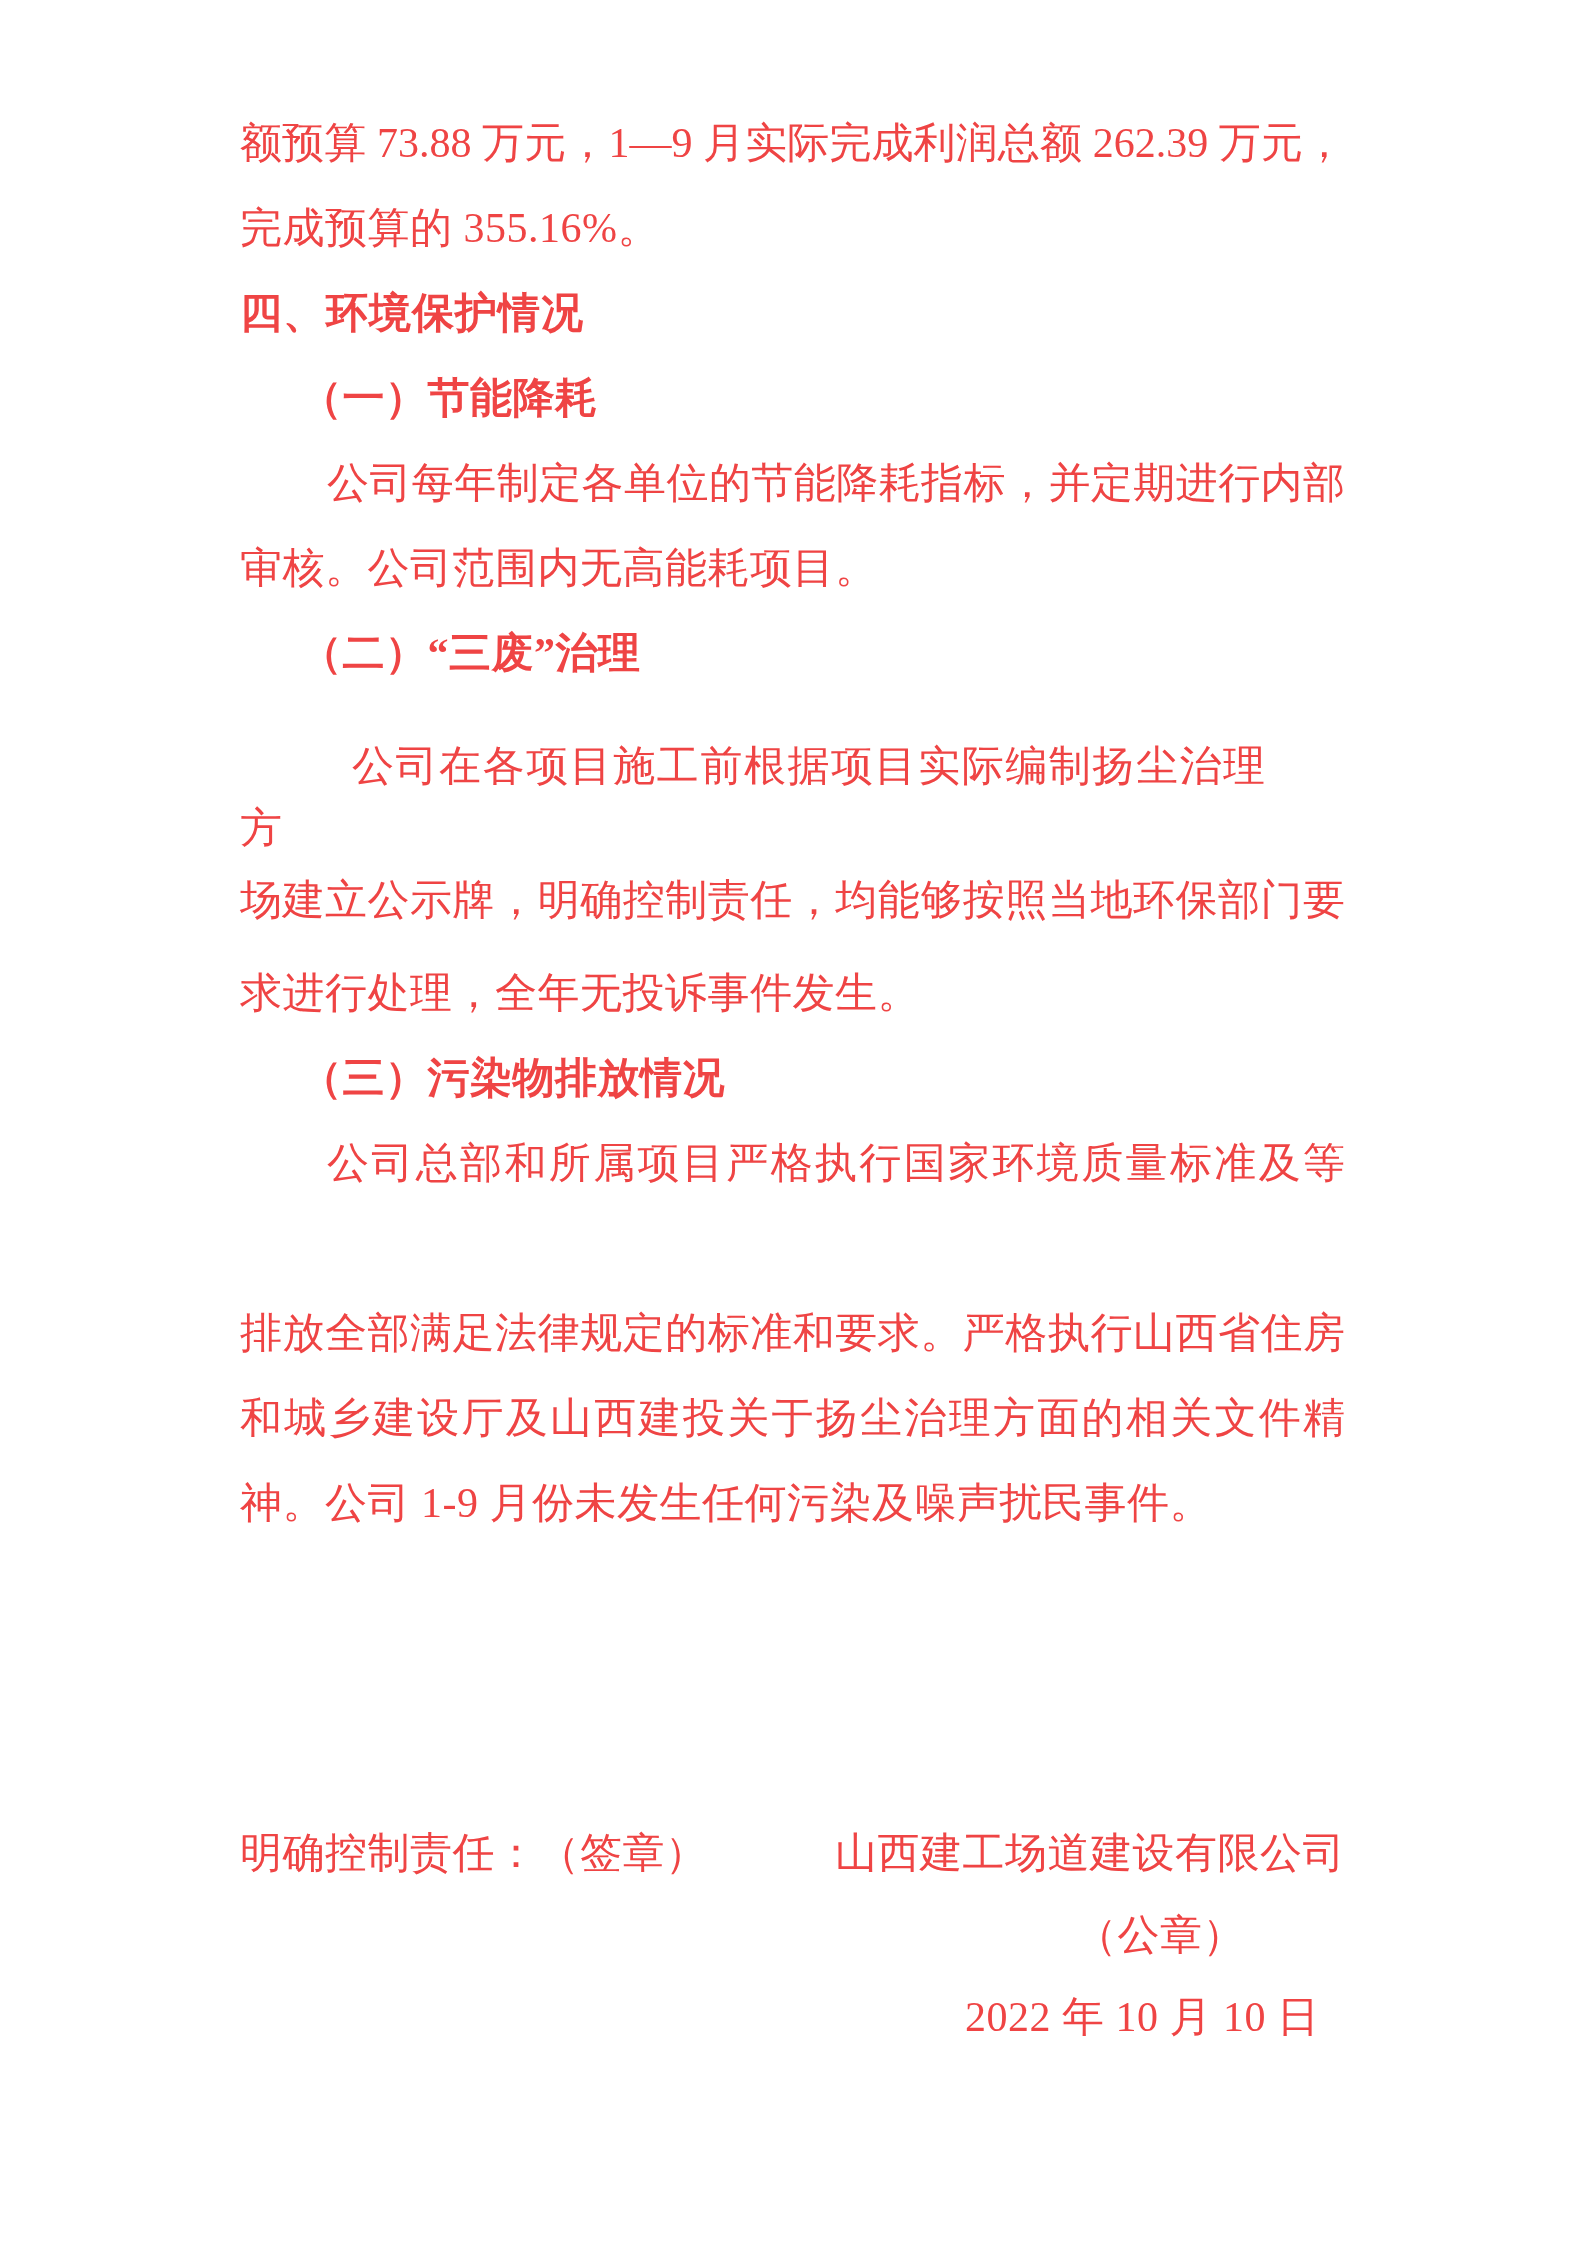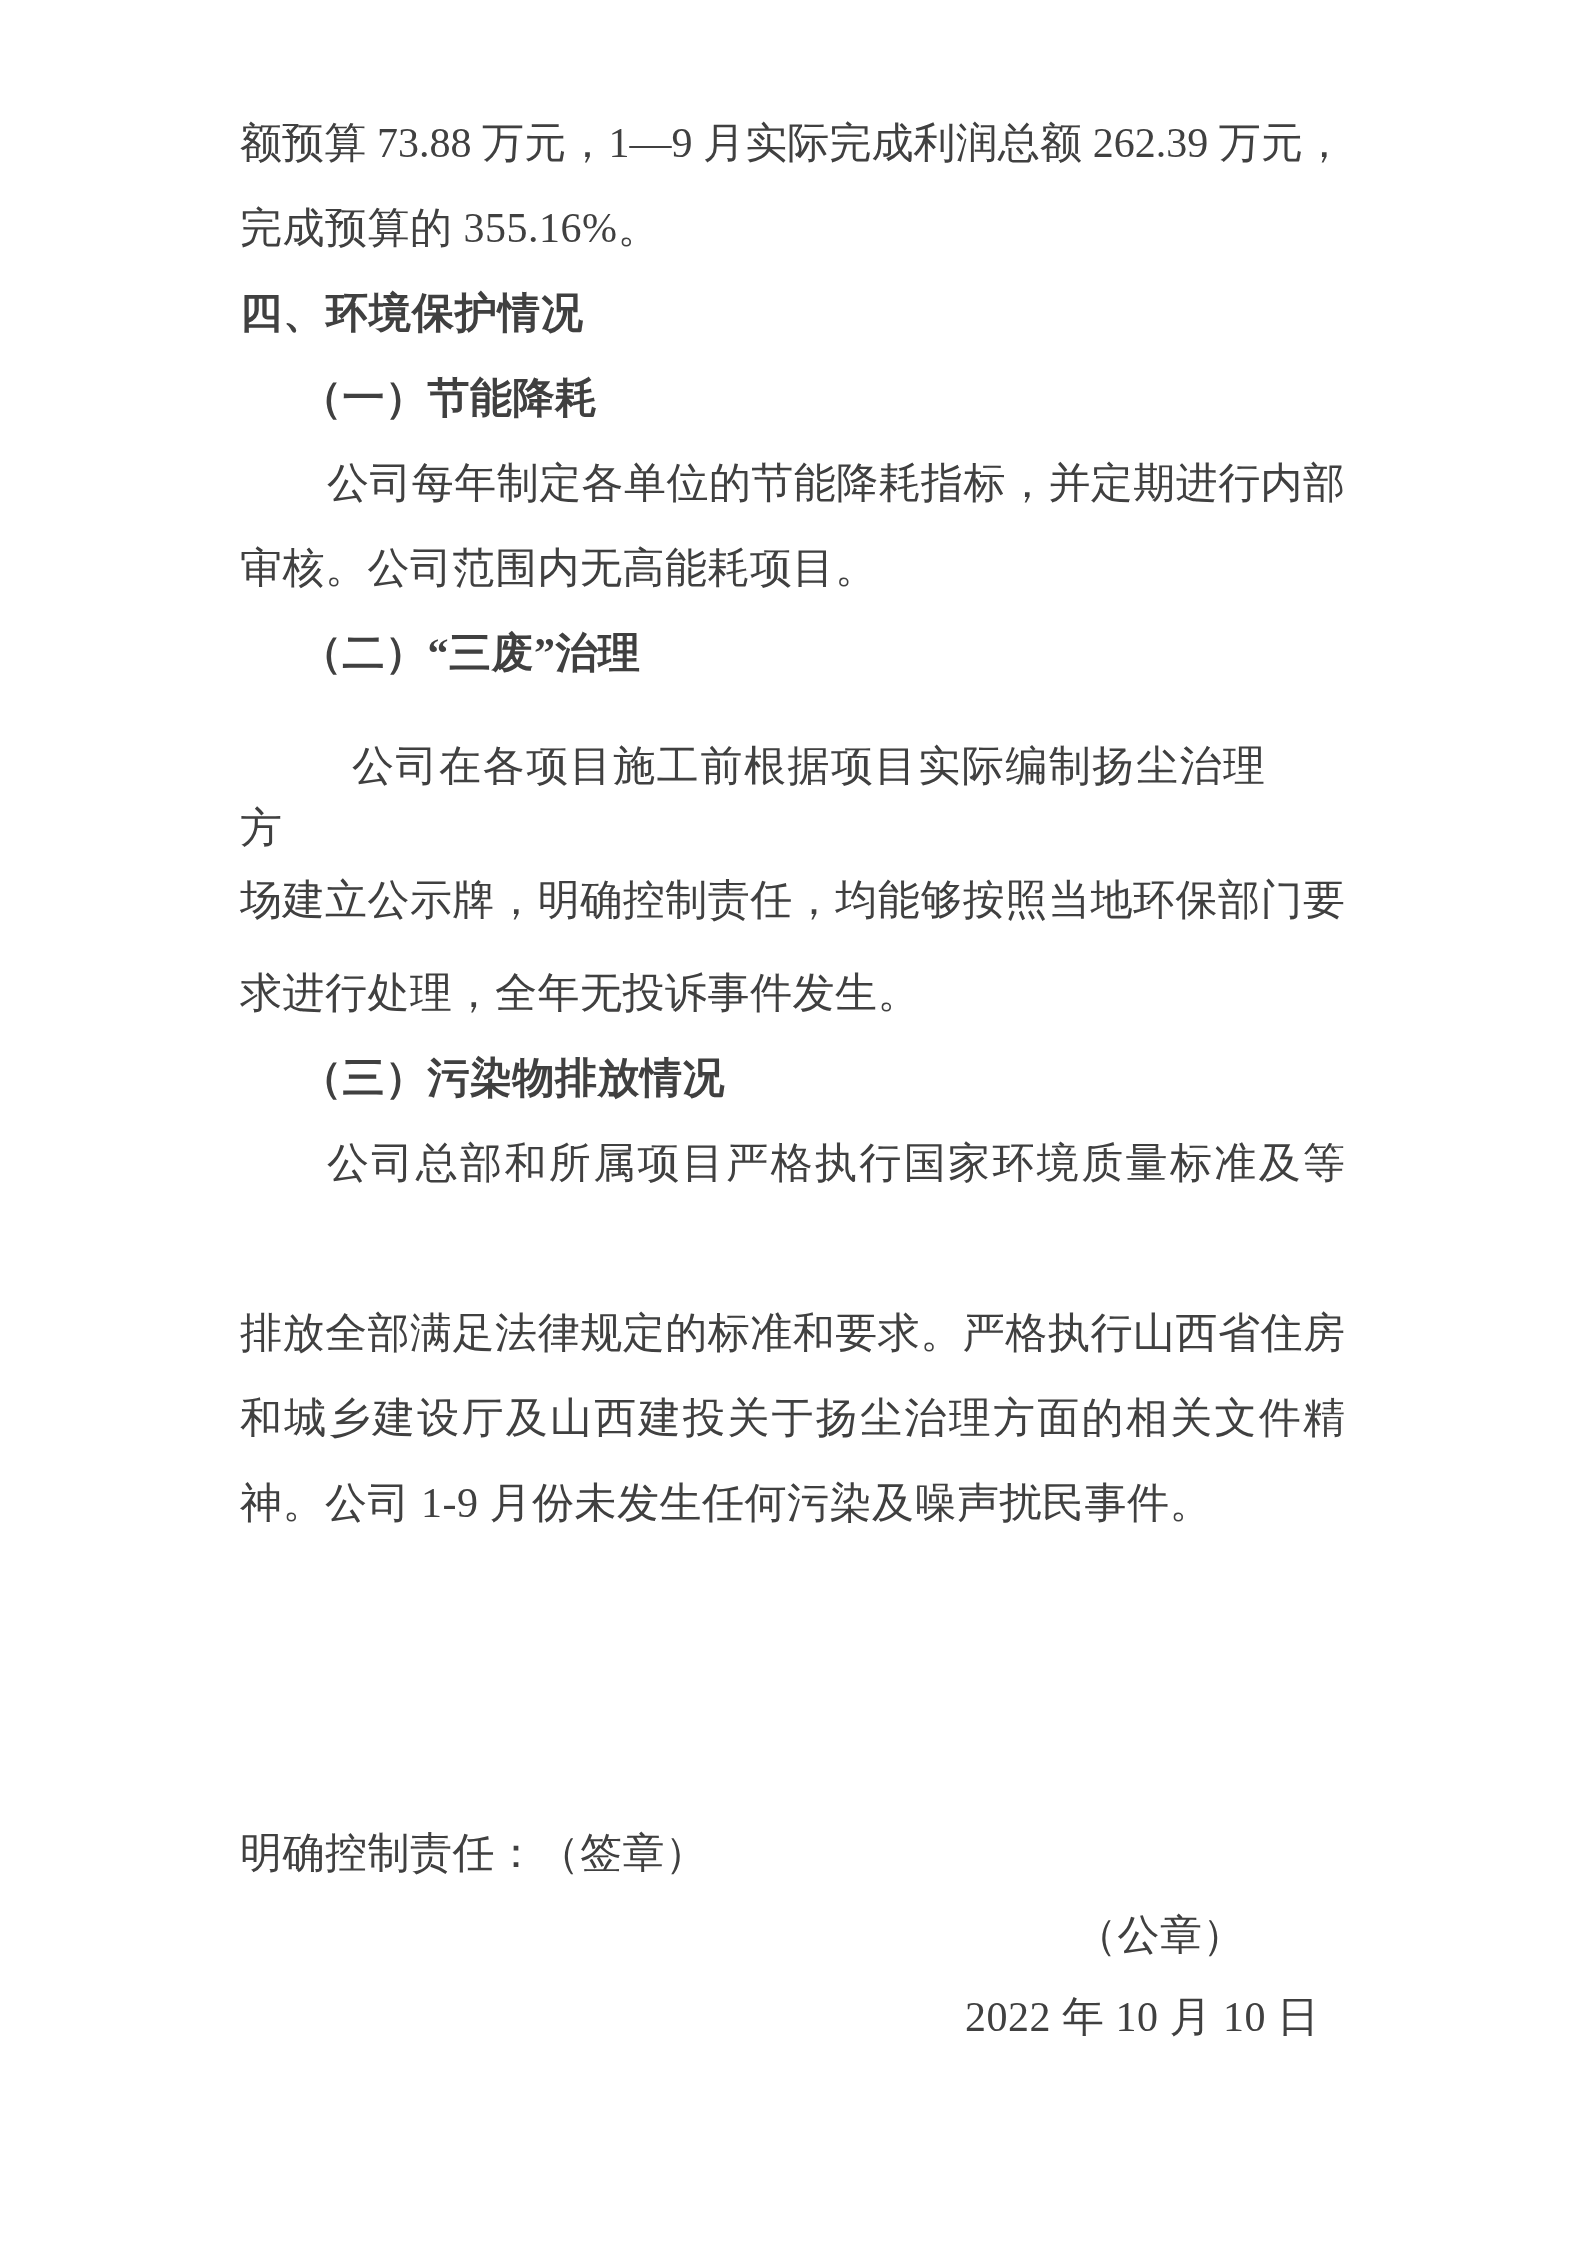--- a/index.html
+++ b/index.html
@@ -1,20 +1,20 @@
 <!DOCTYPE html>
 <html><head>
 <meta charset="utf-8">
 <style>
   html,body{margin:0;padding:0;background:#ffffff;}
   .page{
     position:relative;
     width:1587px;height:2245px;
     background:#ffffff;
-    color:#404040;
+    color:#ef4444;
     font-family:"Liberation Serif","DejaVu Serif",serif;
     overflow:hidden;
   }
   .ln{
     position:absolute;
     left:240px;
     width:1105px;
     height:62px;
     font-size:42px;
     line-height:62px;
@@ -64,17 +64,18 @@
   <div class="ln just" style="top:869px">场建立公示牌，明确控制责任，均能够按照当地环保部门要</div>
   <div class="ln" style="top:962px">求进行处理，全年无投诉事件发生。</div>
   <div class="ln h2" style="top:1047px">（三）污染物排放情况</div>
   <div class="ln just ind87" style="top:1132px">公司总部和所属项目严格执行国家环境质量标准及等</div>
   <div class="ln just" style="top:1302px">排放全部满足法律规定的标准和要求。严格执行山西省住房</div>
   <div class="ln just" style="top:1387px">和城乡建设厅及山西建投关于扬尘治理方面的相关文件精</div>
   <div class="ln" style="top:1472px">神。公司 1-9 月份未发生任何污染及噪声扰民事件。</div>
 
   <div class="ln sigrow" style="top:1822px">
     <span>明确控制责任：（签章）</span>
+    <span>山西建工场道建设有限公司</span>
   </div>
   <div class="ln seal" style="top:1904px">（公章）</div>
   <div class="ln date" style="top:1986px">2022 年 10 月 10 日</div>
 
 </div>
 
 </body></html>

